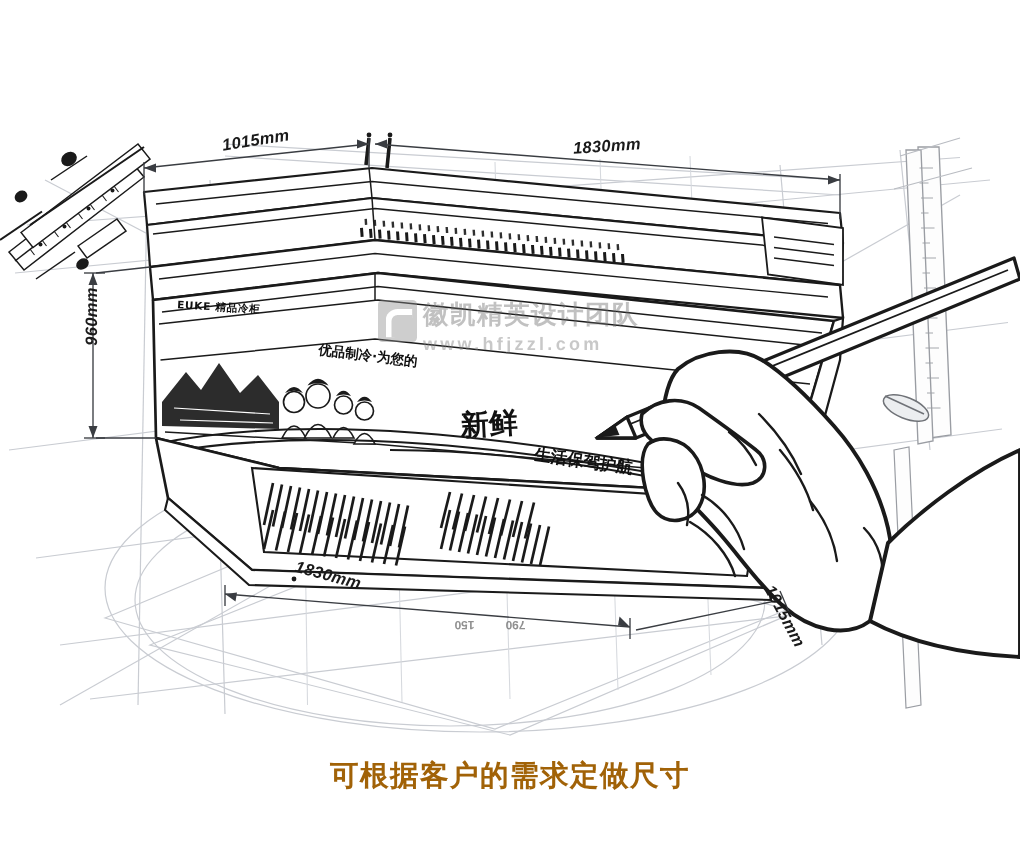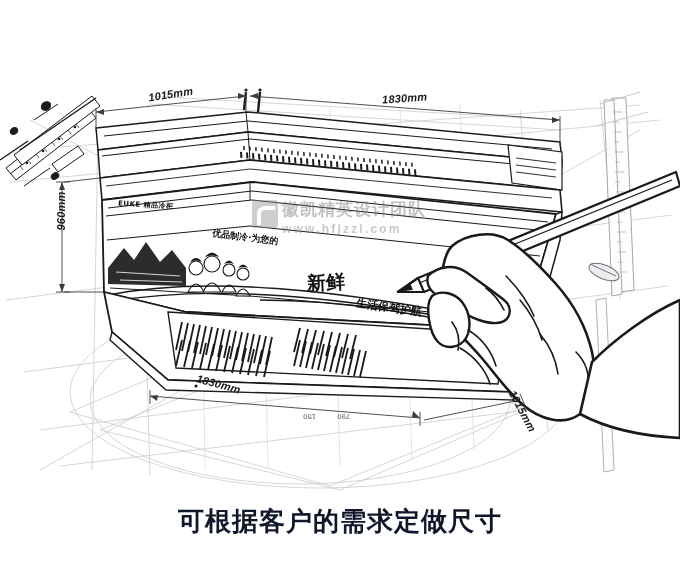--- a/index.html
+++ b/index.html
@@ -76,22 +76,22 @@
   #prod-fresh {left:307px;top:270px;font-size:19px;transform:rotate(-3deg);
                font-family:"DejaVu Serif",serif;}
   #prod-tag   {left:356px;top:300px;font-size:11px;transform:rotate(8deg);}
   #prod-brand {left:118px;top:200px;font-size:7px;letter-spacing:.5px;transform:rotate(3deg);}
 
   
   #caption{
     position:absolute;left:0;right:0;top:504px;
     text-align:center;
     font-family:"DejaVu Sans",sans-serif;
-    font-size:26px;font-weight:700;
-    color:#0f172a;
+    font-size:19px;font-weight:700;
+    color:#a16207;
     letter-spacing:1px;
   }
 </style>
 </head>
 <body>
 
 <div id="stage">
 
   <svg class="layer" viewBox="0 0 680 578" shape-rendering="geometricPrecision">
     <g stroke="#c9ccd2" stroke-width="0.8" fill="none">

